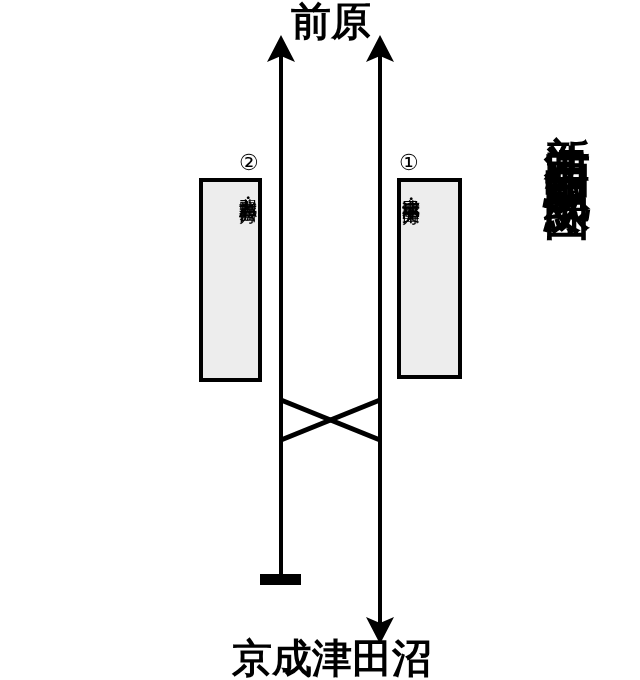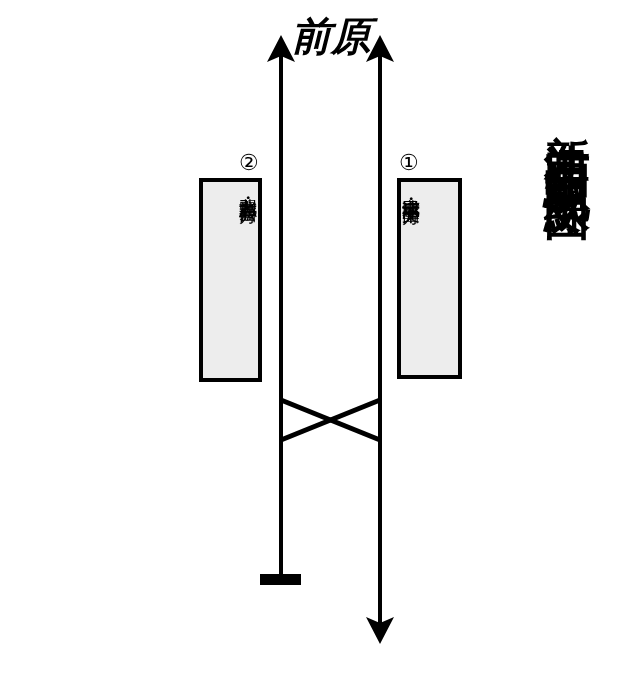--- a/index.html
+++ b/index.html
@@ -15,21 +15,21 @@
   .tracks-svg { position: absolute; left: 0; top: 0; }
 
   .station-label {
     position: absolute;
     font-size: 40px;
     font-weight: bold;
     line-height: 40px;
     white-space: nowrap;
     transform: translateX(-50%);
   }
-  .station-label.top    { left: 331px; top: 16px; font-style: italic; }
+  .station-label.top    { left: 331px; top: 1px; }
   .station-label.bottom { left: 332px; top: 638px; }
 
   .diagram-title {
     position: absolute;
     left: 543px;
     top: 98px;
     font-size: 46px;
     font-weight: bold;
     line-height: 50px;
     writing-mode: vertical-rl;
@@ -99,14 +99,15 @@
   </div>
 
   <div class="platform-number p1">①</div>
 
   <div class="platform-box p1">
     <div class="platform-dest edge-left">京成津田沼・千葉方面</div>
   </div>
 
   <div class="diagram-title">新津田沼駅配線図</div>
 
+  <div class="station-label bottom">京成津田沼</div>
 
 </div>
 
 </body></html>

